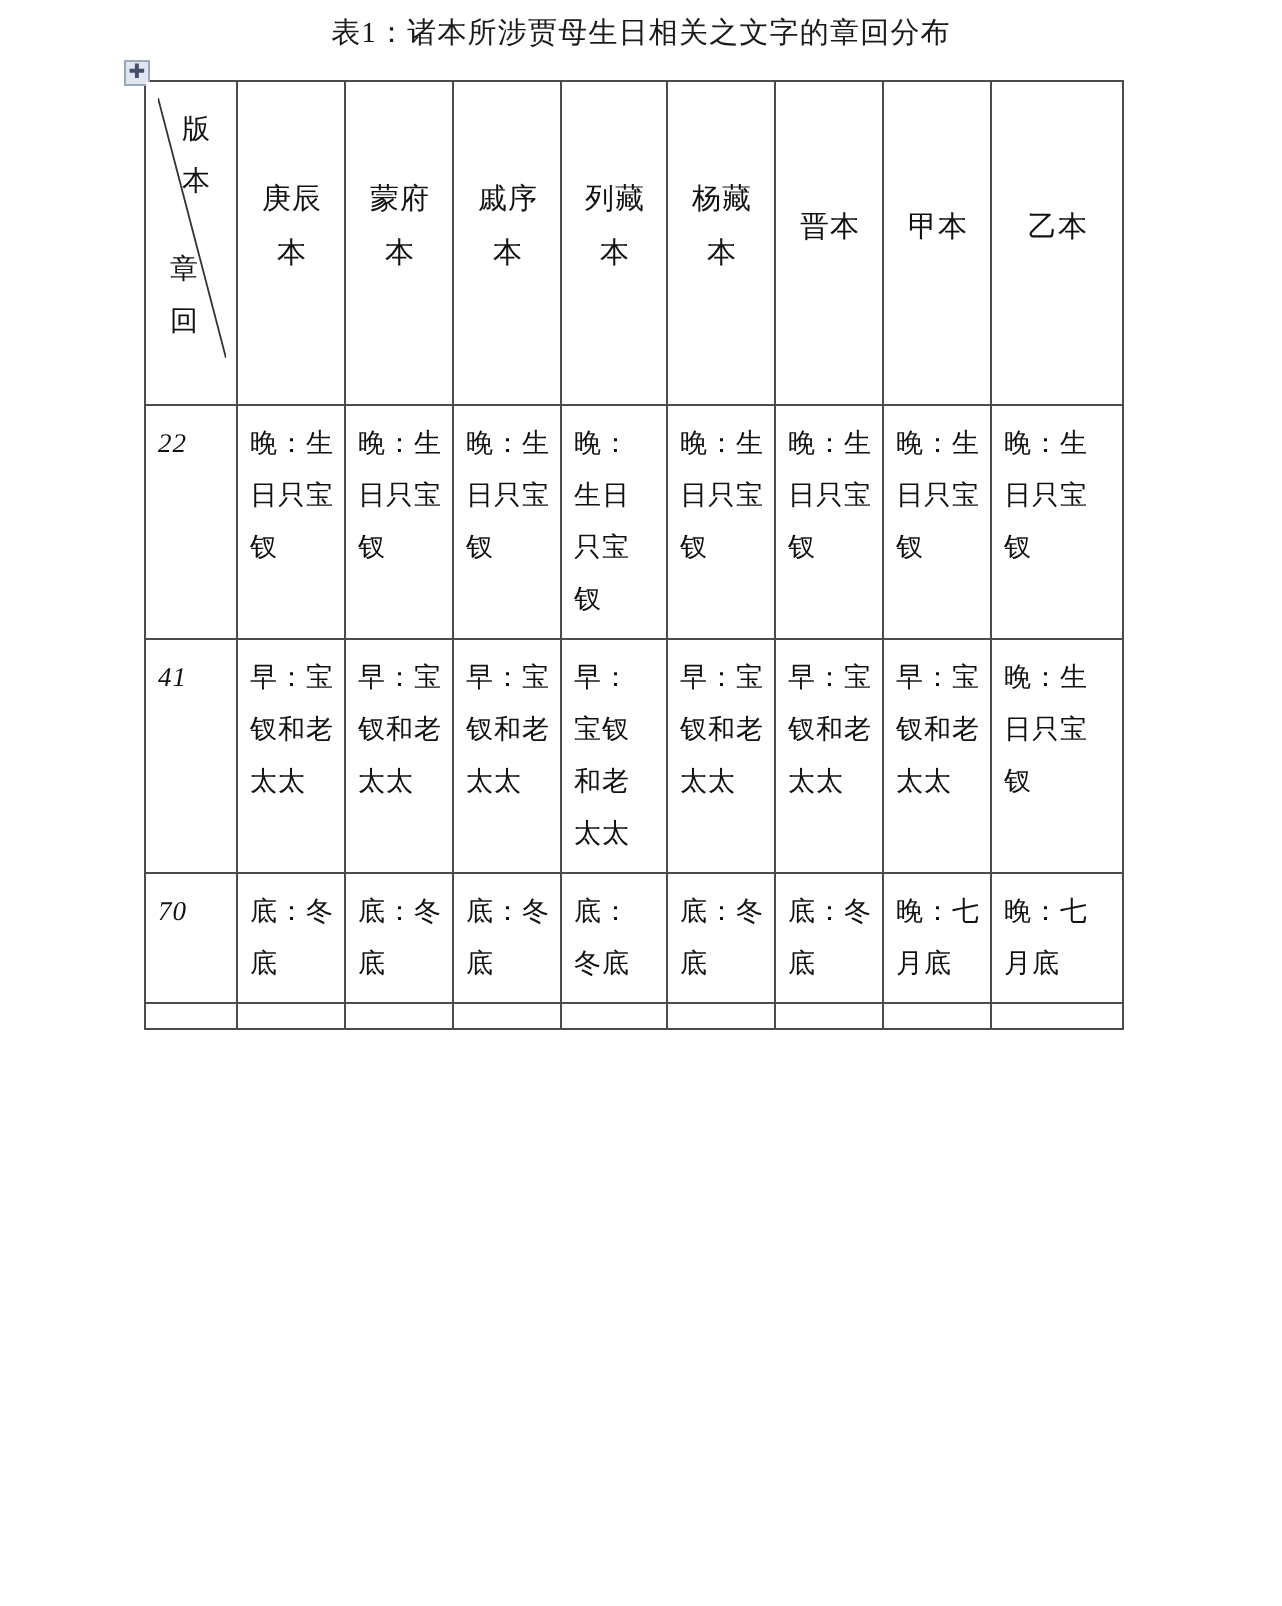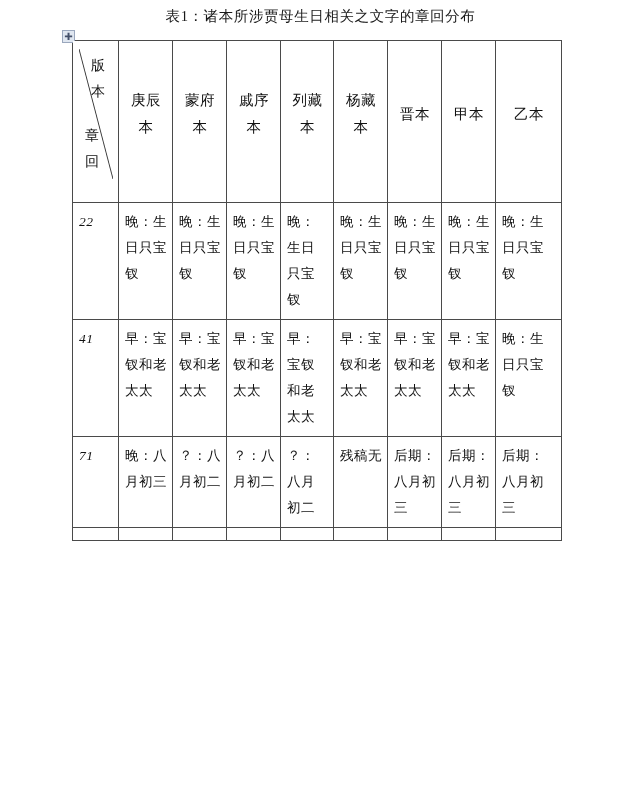--- a/index.html
+++ b/index.html
@@ -216,29 +216,29 @@
             <td class="shade">早：宝钗和老太太</td>
             <td class="shade">早：宝钗和老太太</td>
             <td class="shade">早：宝钗和老太太</td>
             <td class="shade">早：宝钗和老太太</td>
             <td class="shade">早：宝钗和老太太</td>
             <td class="shade">早：宝钗和老太太</td>
             <td class="shade">早：宝钗和老太太</td>
             <td>晚：生日只宝钗</td>
           </tr>
           <tr>
-            <td class="chapter">71</td>
-            <td>晚：八月初三</td>
-            <td>？：八月初二</td>
-            <td>？：八月初二</td>
-            <td>？：八月初二</td>
-            <td>残稿无</td>
-            <td>后期：八月初三</td>
-            <td>后期：八月初三</td>
-            <td>后期：八月初三</td>
+            <td class="chapter">70</td>
+            <td class="shade">底：冬底</td>
+            <td class="shade">底：冬底</td>
+            <td class="shade">底：冬底</td>
+            <td class="shade">底：冬底</td>
+            <td class="shade">底：冬底</td>
+            <td class="shade">底：冬底</td>
+            <td>晚：七月底</td>
+            <td>晚：七月底</td>
           </tr>
           <tr>
             <td class="chapter"></td>
             <td class="shade"></td>
             <td></td>
             <td></td>
             <td></td>
             <td></td>
             <td></td>
             <td></td>

